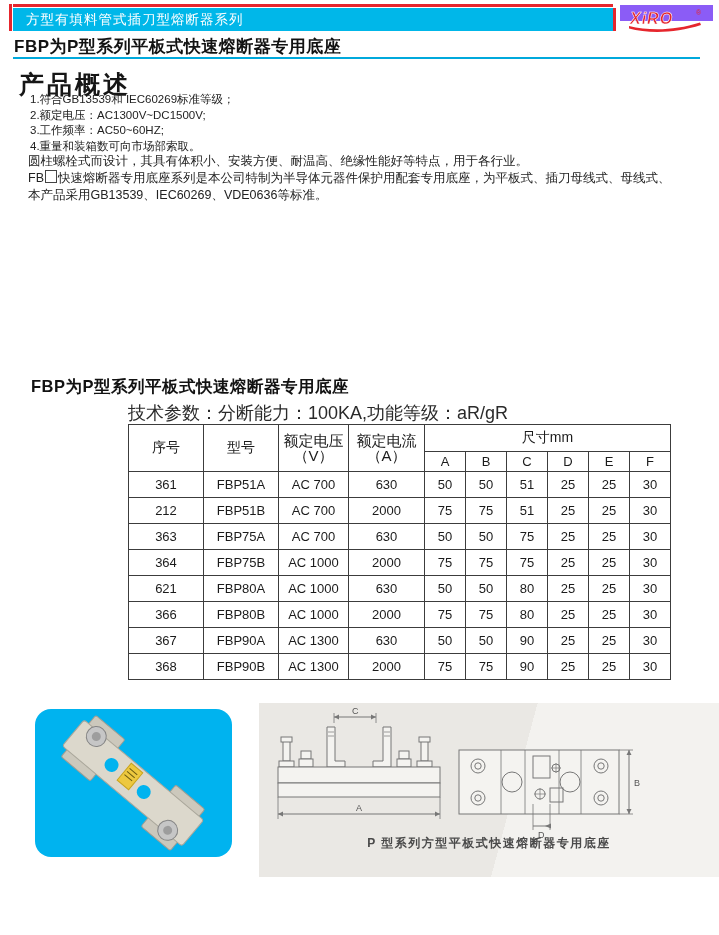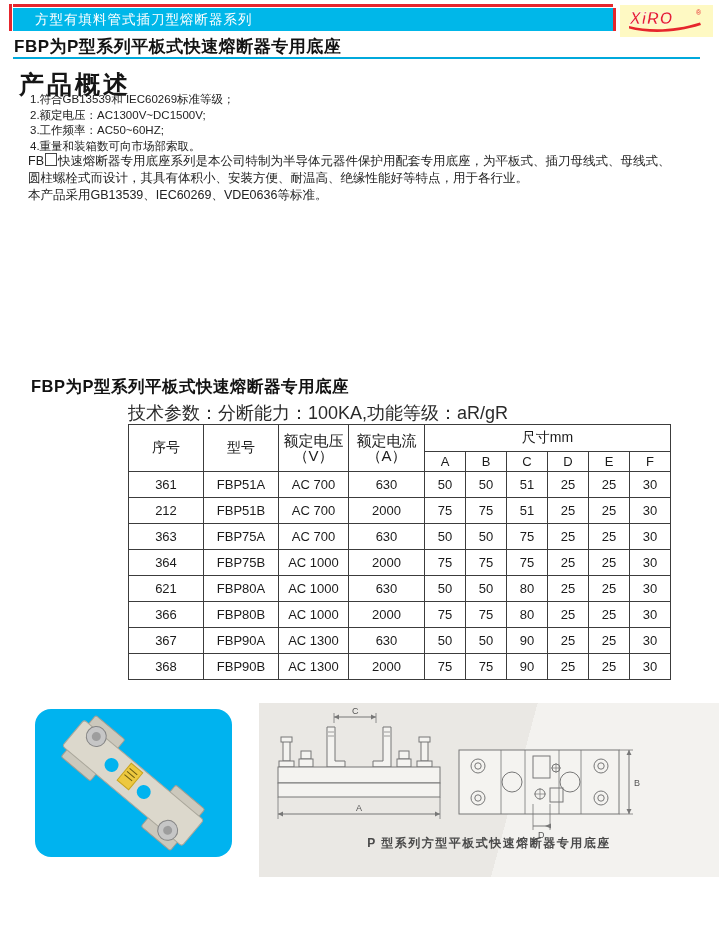--- a/index.html
+++ b/index.html
@@ -7,24 +7,24 @@
     width:719px;height:935px;position:relative;background:#ffffff;
     font-family:"Liberation Sans","DejaVu Sans",sans-serif;color:#1c1c1c;
     overflow:hidden;
   }
   
   .top-red-line{position:absolute;left:13px;top:4px;width:600px;height:3px;background:#e6262d;}
   .red-left-edge{position:absolute;left:9px;top:4px;width:3px;height:27px;background:#e6262d;}
   .red-right-edge{position:absolute;left:613px;top:8px;width:3px;height:23px;background:#e6262d;}
   .series-bar{
     position:absolute;left:13px;top:8px;width:600px;height:23px;background:#00b7e9;
-    color:#ffffff;font-size:13.5px;line-height:23px;padding-left:22px;box-sizing:border-box;
+    color:#ffffff;font-size:13.5px;line-height:23px;padding-left:13px;box-sizing:border-box;
     letter-spacing:1px;
   }
-  .logo-box{position:absolute;left:620px;top:5px;width:93px;height:32px;background:#fef9c3;}
+  .logo-box{position:absolute;left:620px;top:5px;width:93px;height:16px;background:#8b5cf6;}
   .page-title{position:absolute;left:14px;top:35px;font-size:17px;font-weight:bold;color:#121212;letter-spacing:0.5px;}
   .title-rule{position:absolute;left:13px;top:57px;width:687px;height:2px;background:#00a9dc;}
   
   .overview-heading{position:absolute;left:19px;top:68px;font-size:25px;font-weight:bold;color:#161616;letter-spacing:3px;}
   .overview-list{position:absolute;left:30px;top:92px;font-size:11.5px;line-height:15.5px;color:#222;}
   .overview-para{position:absolute;left:28px;top:153px;width:670px;font-size:12.5px;line-height:17px;color:#222;}
   .fb-box{display:inline-block;width:10px;height:11px;border:1px solid #444;vertical-align:-1px;margin:0 1px;}
   
   .section-title{position:absolute;left:31px;top:376px;font-size:16.5px;font-weight:bold;color:#121212;letter-spacing:0.5px;}
   .tech-params{position:absolute;left:128px;top:401px;font-size:18px;color:#2a2a2a;}
@@ -78,22 +78,22 @@
 <div class="overview-heading">产品概述</div>
 
 <div class="overview-list">
   <div>1.符合GB13539和 IEC60269标准等级；</div>
   <div>2.额定电压：AC1300V~DC1500V;</div>
   <div>3.工作频率：AC50~60HZ;</div>
   <div>4.重量和装箱数可向市场部索取。</div>
 </div>
 
 <div class="overview-para">
+  <div>圆柱螺栓式而设计，其具有体积小、安装方便、耐温高、绝缘性能好等特点，用于各行业。</div>
   <div><span>FB</span><span class="fb-box"></span><span>快速熔断器专用底座系列是本公司特制为半导体元器件保护用配套专用底座，为平板式、插刀母线式、母线式、</span></div>
-  <div>圆柱螺栓式而设计，其具有体积小、安装方便、耐温高、绝缘性能好等特点，用于各行业。</div>
   <div>本产品采用GB13539、IEC60269、VDE0636等标准。</div>
 </div>
 
 <div class="section-title">FBP为P型系列平板式快速熔断器专用底座</div>
 <div class="tech-params">技术参数：分断能力：100KA,功能等级：aR/gR</div>
 
 <table class="spec">
   <colgroup>
     <col style="width:75px">
       <col style="width:75px">

